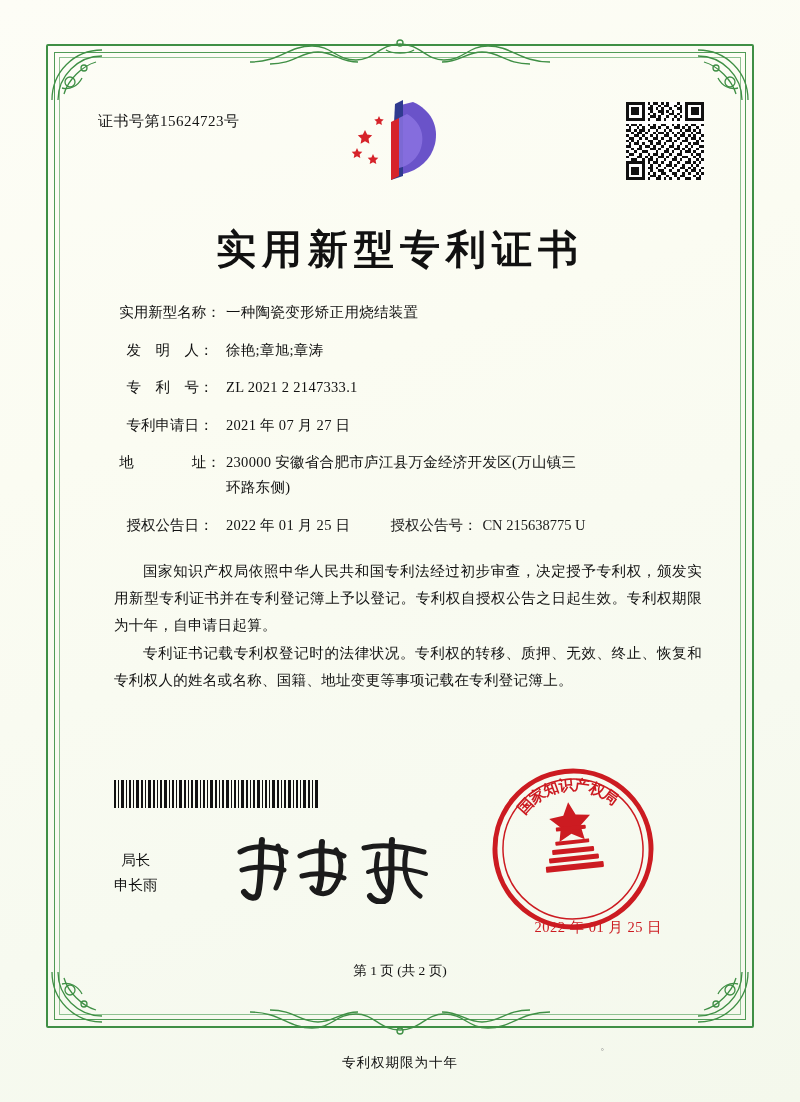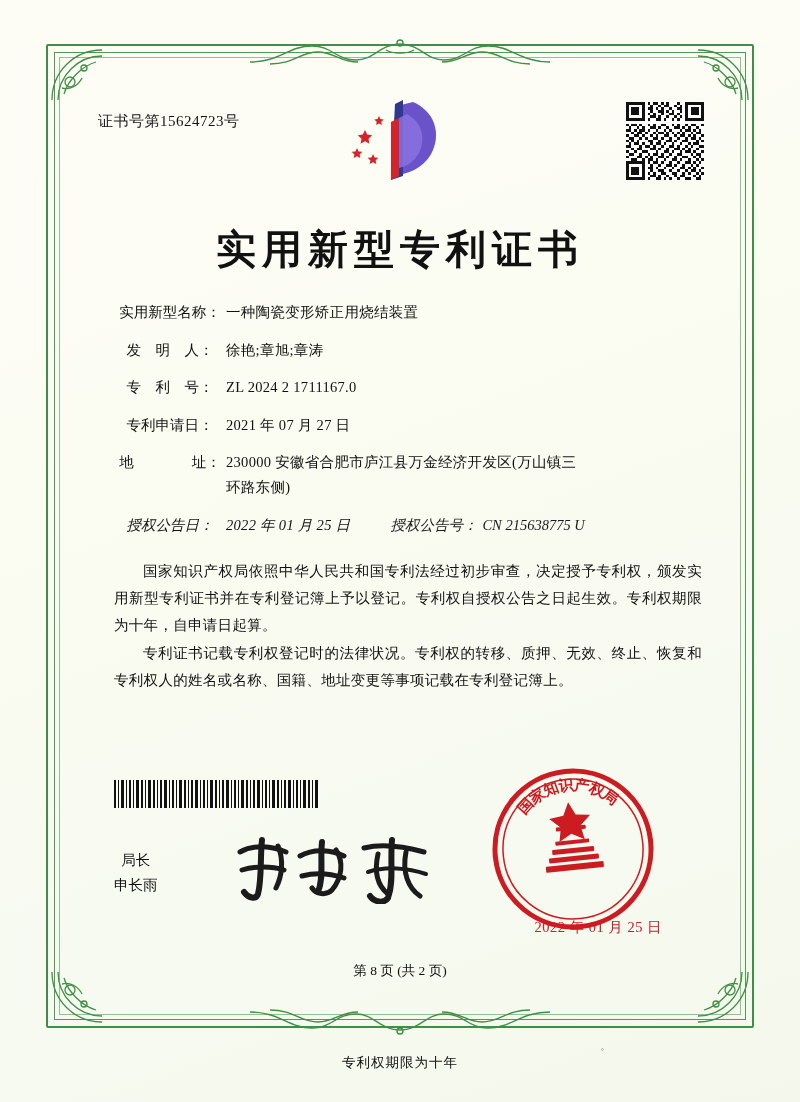--- a/index.html
+++ b/index.html
@@ -158,21 +158,21 @@
   .f-value {
     flex: 1 1 auto;
     color: #111;
     letter-spacing: 0.3px;
   }
   .f-value .sub {
     display: block;
     margin-top: 4px;
     padding-left: 0;
   }
-  .field-row.split { margin-bottom: 16px; font-style: italic; }
+  .field-row.split { margin-bottom: 16px; }
   .split .seg2-label {
     width: 92px;
     flex: 0 0 92px;
     white-space: pre;
     margin-left: 40px;
   }
   .split .seg2-value { flex: 0 0 auto; }
 
   .paragraphs {
     position: absolute;
@@ -609,21 +609,21 @@
         <div class="f-value">一种陶瓷变形矫正用烧结装置</div>
       </div>
 
       <div class="field-row">
         <div class="f-label">发　明　人：</div>
         <div class="f-value">徐艳;章旭;章涛</div>
       </div>
 
       <div class="field-row">
         <div class="f-label">专　利　号：</div>
-        <div class="f-value">ZL 2024 2 1711167.0</div>
+        <div class="f-value">ZL 2021 2 2147333.1</div>
       </div>
 
       <div class="field-row">
         <div class="f-label">专利申请日：</div>
         <div class="f-value">2021 年 07 月 27 日</div>
       </div>
 
 
       <div class="field-row">
         <div class="f-label">地　　　　址：</div>
@@ -751,20 +751,20 @@
             <text x="85" y="26" text-anchor="middle" transform="rotate(14 85 85)">产</text>
             <text x="85" y="26" text-anchor="middle" transform="rotate(28 85 85)">权</text>
             <text x="85" y="26" text-anchor="middle" transform="rotate(42 85 85)">局</text>
           </g>
         </g>
       </svg>
     </div>
 
     <div class="seal-date">2022 年 01 月 25 日</div>
 
-    <div class="page-num">第 8 页 (共 2 页)</div>
+    <div class="page-num">第 1 页 (共 2 页)</div>
 
   </div>
 
   <div class="footnote">专利权期限为十年</div>
   <div class="tiny-mark">°</div>
 
 </div>
 
 </body></html>

